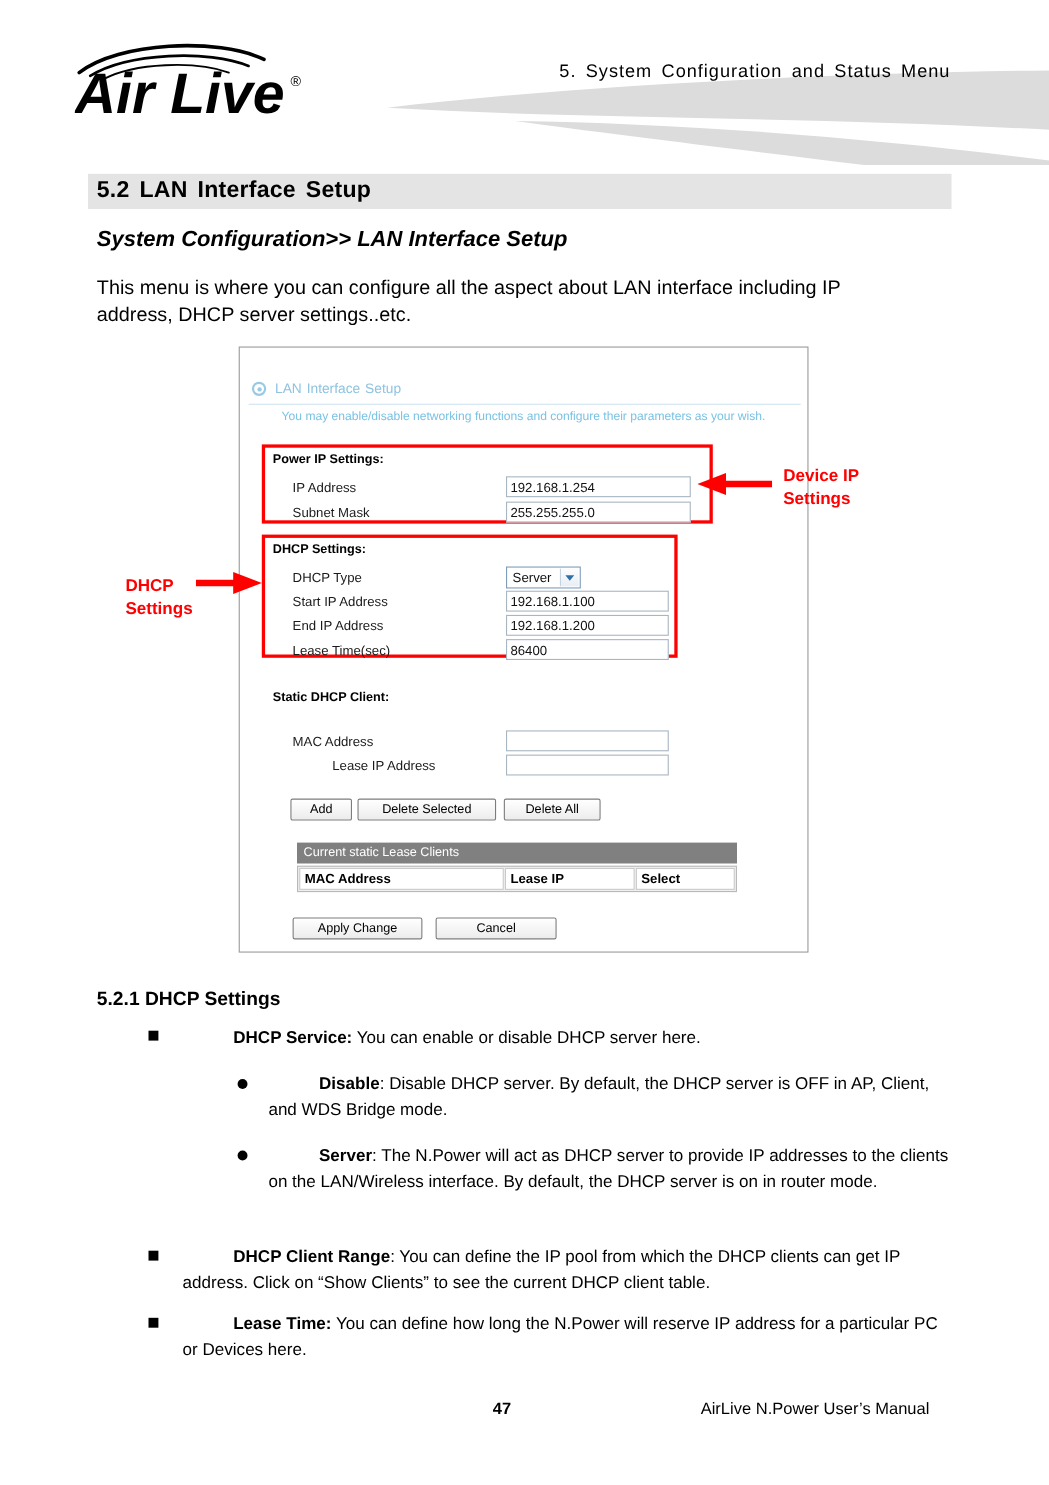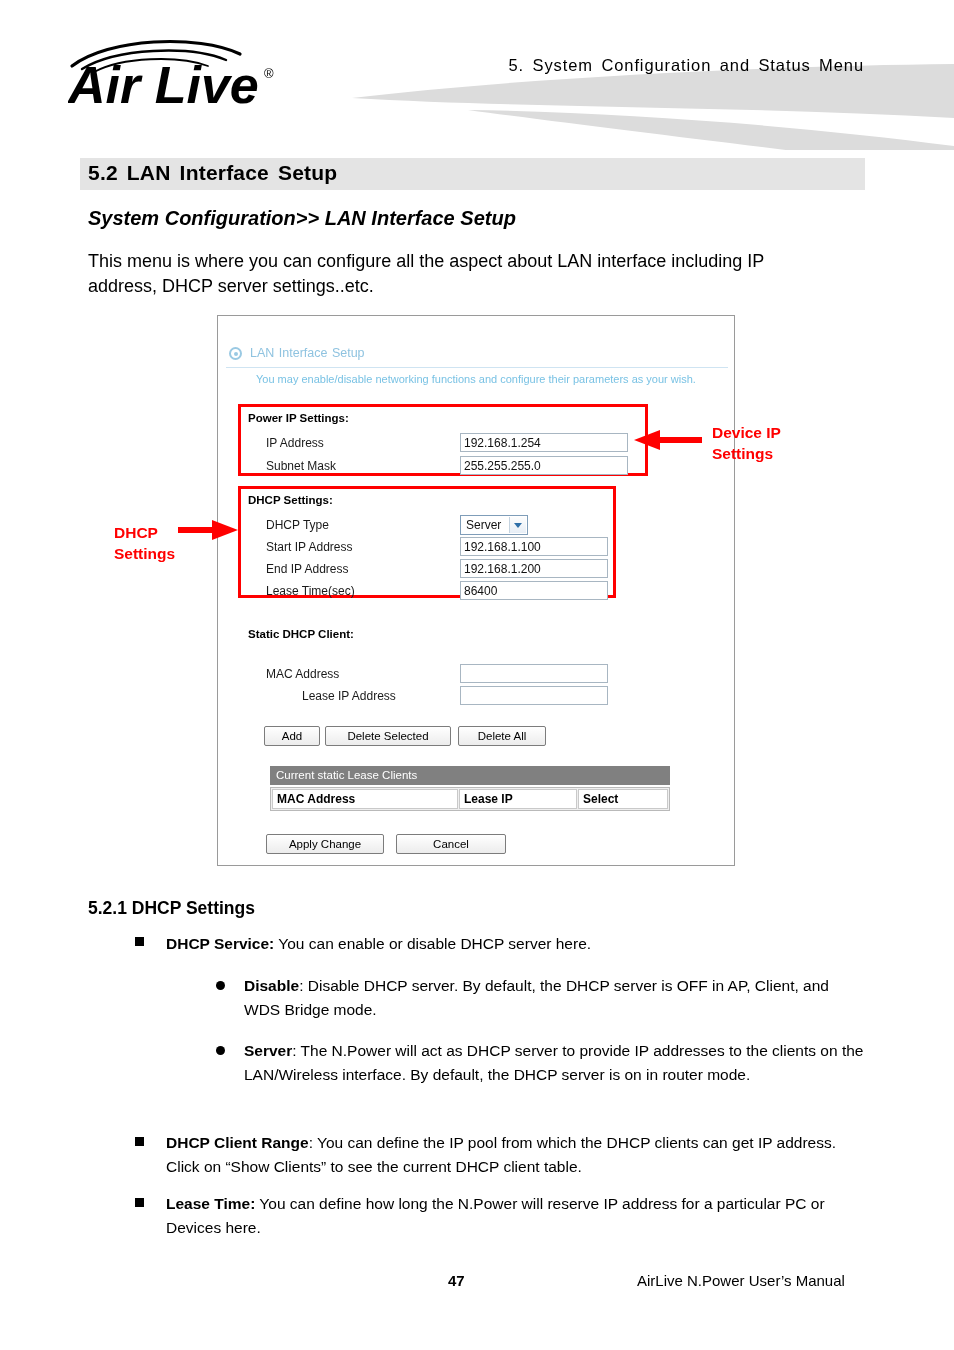--- a/index.html
+++ b/index.html
@@ -286,21 +286,21 @@
     width: 9px; height: 9px;
     background: #000;
     border-radius: 50%;
   }
   .body-text {
     position: absolute;
     font-size: 15.5px;
     line-height: 23.5px;
     color: #000;
   }
-  .body-text b { font-weight: bold; }
+  .body-text b { font-weight: bold; margin-left: 46px; }
 
   
   #footer-page-number {
     position: absolute;
     left: 448px; top: 1272px;
     font-size: 15px;
     font-weight: bold;
   }
   #footer-manual-title {
     position: absolute;

